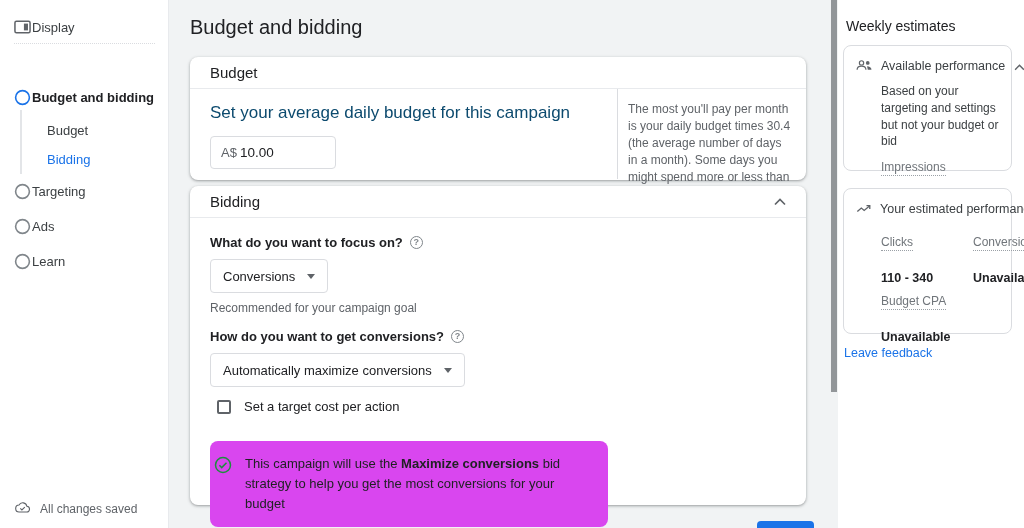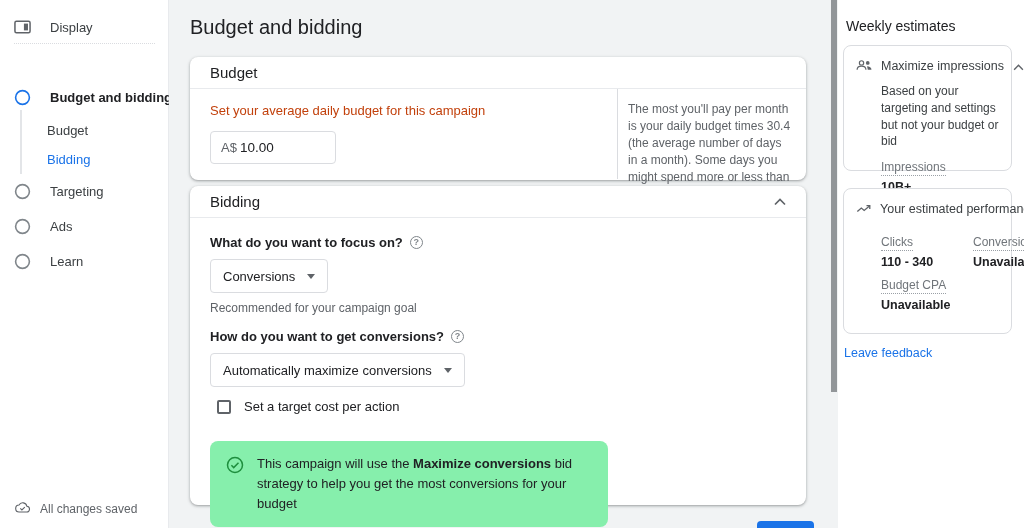--- a/index.html
+++ b/index.html
@@ -4,21 +4,21 @@
 <style>
   * { margin:0; padding:0; box-sizing:border-box; }
   html,body { width:1024px; height:528px; overflow:hidden; background:#fff;
               font-family:"Liberation Sans", sans-serif; color:#202124; }
   body { position:relative; }
 
   
   .sidebar { position:absolute; left:0; top:0; width:169px; height:528px;
              background:#fff; border-right:1px solid #e8eaed; }
   .nav-item { position:absolute; left:0; width:152px; display:flex; align-items:center;
-              gap:19px; padding-left:14px; height:20px; font-size:13px; color:#3c4043;
+              gap:1px; padding-left:14px; height:20px; font-size:13px; color:#3c4043;
               cursor:pointer; white-space:nowrap; }
   .nav-item .ic { width:17px; height:17px; display:flex; align-items:center;
                   justify-content:center; flex-shrink:0; }
   .nav-display   { top:17px; }
   .nav-campaign  { top:52px; }
   .nav-bnb       { top:87px; }
   .nav-bnb .lbl  { font-weight:700; color:#202124; }
   .nav-sub       { padding-left:47px; }
   .nav-budget    { top:120px; }
   .nav-bidding   { top:149px; color:#1a73e8; font-weight:500; }
@@ -46,21 +46,21 @@
           box-shadow:0 1px 2px 0 rgba(60,64,67,.30), 0 1px 3px 1px rgba(60,64,67,.15); }
   .card-budget  { top:57px;  height:123px; }
   .card-bidding { top:186px; height:319px; }
   .card-header { display:flex; align-items:center; justify-content:space-between;
                  height:32px; padding:0 18px 0 20px; border-bottom:1px solid #e8eaed;
                  font-size:15px; color:#202124; }
   .chev-btn { background:none; border:none; cursor:pointer; padding:2px; display:flex; }
 
   .budget-body { display:flex; height:90px; }
   .budget-left { flex:1; padding:14px 0 0 20px; }
-  .budget-label { font-size:13px; color:#c2410c; margin-bottom:13px; }
+  .budget-label { font-size:17px; color:#0c4a6e; margin-bottom:13px; }
   .amount-box { display:flex; align-items:center; width:126px; height:33px;
                 border:1px solid #dadce0; border-radius:4px; padding:0 10px; background:#fff; }
   .amount-prefix { font-size:13px; color:#5f6368; margin-right:3px; }
   .amount-input { border:none; outline:none; width:78px; font-size:13.5px; color:#202124;
                   font-family:inherit; background:transparent; }
   .budget-help { width:189px; border-left:1px solid #dadce0; padding:12px 12px 0 10px;
                  font-size:12px; line-height:1.42; color:#5f6368; }
   .learn-more { color:#1a73e8; text-decoration:underline; cursor:pointer; }
 
   .bidding-body { padding:17px 20px 0; }
@@ -72,22 +72,22 @@
   .select { display:inline-flex; align-items:center; gap:12px; height:34px; padding:0 12px;
             border:1px solid #dadce0; border-radius:4px; font-size:13px; color:#202124;
             cursor:pointer; background:#fff; }
   .caret { width:0; height:0; border-left:4.5px solid transparent;
            border-right:4.5px solid transparent; border-top:5px solid #5f6368; }
   .note { font-size:12px; color:#5f6368; margin:8px 0 14px; }
   .checkbox-row { display:flex; align-items:center; gap:13px; margin:12px 0 0 7px;
                   font-size:13px; color:#202124; }
   .checkbox { width:14px; height:14px; border:2px solid #5f6368; border-radius:2px;
               background:#fff; cursor:pointer; flex-shrink:0; }
-  .info-banner { display:flex; gap:13px; margin-top:27px; width:398px; background:#86efac;
-                 border-radius:8px; padding:13px 14px 13px 16px; }
+  .info-banner { display:flex; gap:13px; margin-top:27px; width:398px; background:#d946ef;
+                 border-radius:8px; padding:13px 14px 13px 4px; }
   .info-banner svg { flex-shrink:0; margin-top:2px; }
   .info-text { font-size:13px; color:#202124; line-height:1.55; }
   .next-btn { position:absolute; left:588px; top:521px; width:57px; height:34px;
               background:#1a73e8; color:#fff; border:none; border-radius:4px;
               font-size:13px; font-family:inherit; cursor:pointer; }
 
   
   .right { position:absolute; left:838px; top:0; width:186px; height:400px; background:#fff; }
   .right-title { position:absolute; left:8px; top:18px; font-size:14px; color:#202124; }
   .est-card { position:absolute; left:5px; width:169px; border:1px solid #dadce0;
@@ -96,21 +96,21 @@
   .est-card-performance { top:188px; height:146px; }
   .est-header { display:flex; align-items:center; gap:8px; }
   .est-title { font-size:12.5px; color:#3c4043; white-space:nowrap; }
   .est-chevron { margin-left:auto; background:none; border:none; cursor:pointer;
                  padding:1px; display:flex; }
   .est-body { padding-left:25px; margin-top:8px; }
   .est-desc { font-size:12px; line-height:1.4; color:#3c4043; }
   .est-desc strong { display:block; color:#202124; }
   .metric-label { display:inline-block; font-size:12px; color:#70757a;
                   border-bottom:1px dotted #9aa0a6; margin-top:10px; padding-bottom:1px; }
-  .metric-value { font-size:12.5px; font-weight:700; color:#202124; margin-top:4px; }
+  .metric-value { font-size:12.5px; font-weight:700; color:#202124; margin-top:20px; }
   .metric-note { font-size:11.5px; color:#9aa0a6; margin-top:4px; }
   .metrics-grid { display:grid; grid-template-columns:88px auto; column-gap:4px; }
   .metrics-grid .metric-label { margin-top:9px; }
   .feedback-link { position:absolute; left:6px; top:346px; font-size:12.5px;
                    color:#1a73e8; cursor:pointer; text-decoration:none; }
 </style>
 </head>
 <body>
 
 <div class="sidebar">
@@ -272,21 +272,21 @@
   <div class="est-card est-card-impressions">
     <div class="est-header">
       <span>
         <svg width="17" height="12" viewBox="0 0 20 14">
             <circle cx="6.5" cy="4.5" r="2.5" fill="none" stroke="#5f6368" stroke-width="1.4"></circle>
             <path d="M1.3 12.6c0-2.9 2.3-4.3 5.2-4.3s5.2 1.4 5.2 4.3" fill="none" stroke="#5f6368" stroke-width="1.4"></path>
             <circle cx="13.8" cy="4.5" r="2.2" fill="#5f6368"></circle>
             <path d="M13 8.4c2.9 0 5.2 1.4 5.2 4.2h-4.3" fill="#5f6368"></path>
           </svg>
       </span>
-      <span class="est-title">Maximize impressions</span>
+      <span class="est-title">Available performance</span>
       <button class="est-chevron">
         <span>
           <svg width="11" height="7" viewBox="0 0 12 8">
               <path d="M1 6.5L6 1.5l5 5" fill="none" stroke="#5f6368" stroke-width="1.6"></path>
             </svg>
         </span>
       </button>
     </div>
     <div class="est-body">
       <div class="est-desc">Based on your targeting and settings but not your budget or bid</div>

